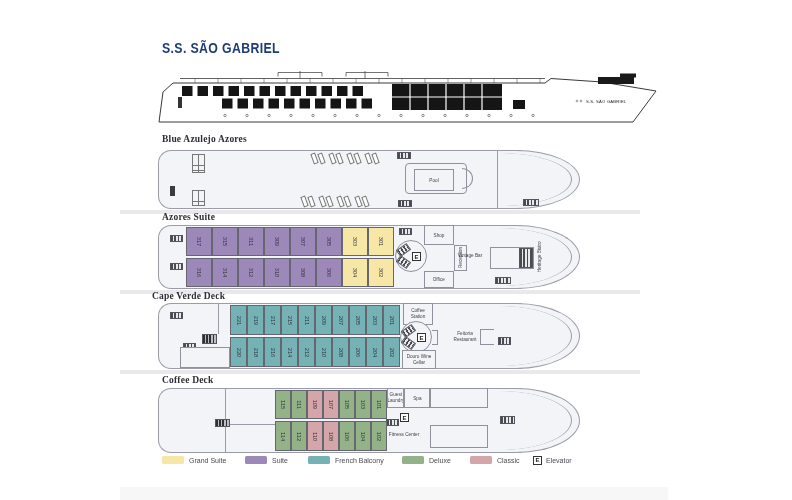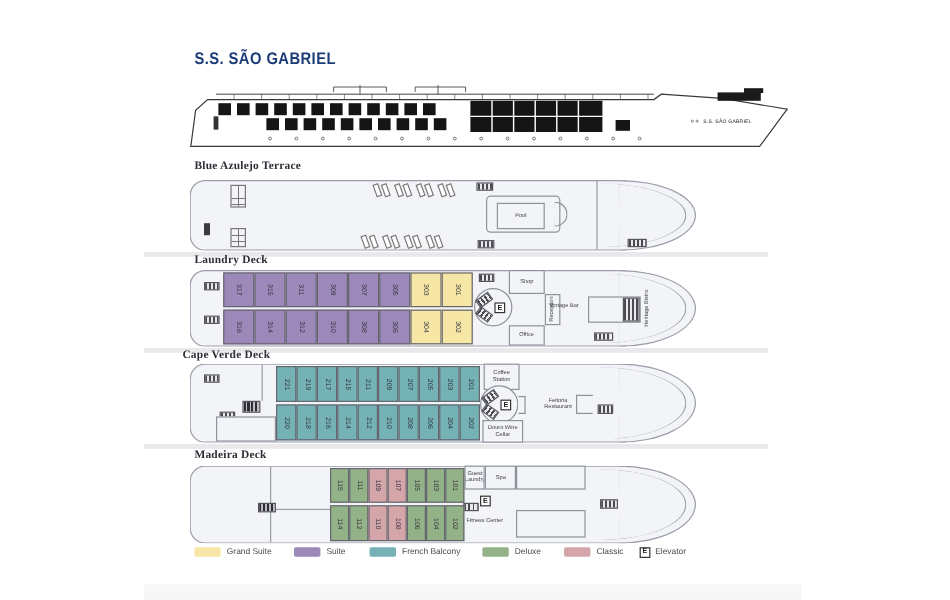--- a/index.html
+++ b/index.html
@@ -149,21 +149,21 @@
       </g>
     <circle cx="427" cy="31" r="0.9" stroke="#444" stroke-width="0.5" fill="none"></circle>
     <circle cx="431" cy="31" r="0.9" stroke="#444" stroke-width="0.5" fill="none"></circle>
     <text x="436" y="32.5" font-size="4.2" fill="#222" letter-spacing="0.2">S.S. SÃO GABRIEL</text>
   </svg>
 
   <div class="strip" style="top:210px"></div>
   <div class="strip" style="top:290px"></div>
   <div class="strip" style="top:370px"></div>
 
-  <div class="deck-label" style="left:162px;top:134px">Blue Azulejo Terrace</div>
+  <div class="deck-label" style="left:162px;top:134px">Blue Azulejo Azores</div>
   <div class="deck" id="deckTerrace" style="left:158px;top:150px;width:422px;height:59px">
     <div class="body"></div>
     <div class="bow"></div>
     <div class="bow-arc"></div>
     <div class="vline" style="left:339px;top:1px;bottom:1px"></div>
     <div class="darkblock" style="left:12px;top:36px;width:5px;height:10px"></div>
     <div class="shelf" style="left:34px;top:4px;height:19px"></div>
     <div class="shelf" style="left:34px;top:40px;height:16px"></div>
     <div class="stairs" style="left:239px;top:2px;width:14px;height:7px"></div>
     <div class="stairs" style="left:240px;top:50px;width:14px;height:7px"></div>
@@ -189,21 +189,21 @@
         <div class="lounger" style="left: 205px; top: 46px;"></div>
       </div>
     <div class="pool" style="left:247px;top:13px;width:62px;height:31px">
       <div class="inner">
         <span>Pool</span>
       </div>
       <div class="arc"></div>
     </div>
   </div>
 
-  <div class="deck-label" style="left:162px;top:212px">Laundry Deck</div>
+  <div class="deck-label" style="left:162px;top:212px">Azores Suite</div>
   <div class="deck" id="deckAzores" style="left:158px;top:225px;width:422px;height:64px">
     <div class="body"></div>
     <div class="bow"></div>
     <div class="bow-arc"></div>
     <div class="stairs" style="left:12px;top:10px;width:13px;height:7px"></div>
     <div class="stairs" style="left:12px;top:38px;width:13px;height:7px"></div>
     <div class="stairs" style="left:241px;top:3px;width:13px;height:7px"></div>
     <div class="stairs" style="left:337px;top:52px;width:16px;height:7px"></div>
     <div class="elevc" style="left:237px;top:15px">
       <div class="stairs st1"></div>
@@ -359,21 +359,21 @@
         <span>206</span>
       </div>
       <div class="cabin" style="left: 208px; top: 34px; width: 17px; height: 30px; background: rgb(116, 178, 181);">
         <span>204</span>
       </div>
       <div class="cabin" style="left: 225px; top: 34px; width: 17px; height: 30px; background: rgb(116, 178, 181);">
         <span>202</span>
       </div>
     </div>
 
-  <div class="deck-label" style="left:162px;top:375px">Madeira Deck</div>
+  <div class="deck-label" style="left:162px;top:375px">Coffee Deck</div>
   <div class="deck" id="deckMadeira" style="left:158px;top:388px;width:422px;height:65px">
     <div class="body"></div>
     <div class="bow"></div>
     <div class="bow-arc"></div>
     <div class="vline" style="left:67px;top:1px;bottom:1px"></div>
     <div class="stairs dark" style="left:57px;top:31px;width:15px;height:8px"></div>
     <div class="hline" style="left:72px;top:36px;width:45px"></div>
     <div class="room" style="left:229px;top:0;width:17px;height:20px">
       <span>Guest Laundry</span>
       </div>

